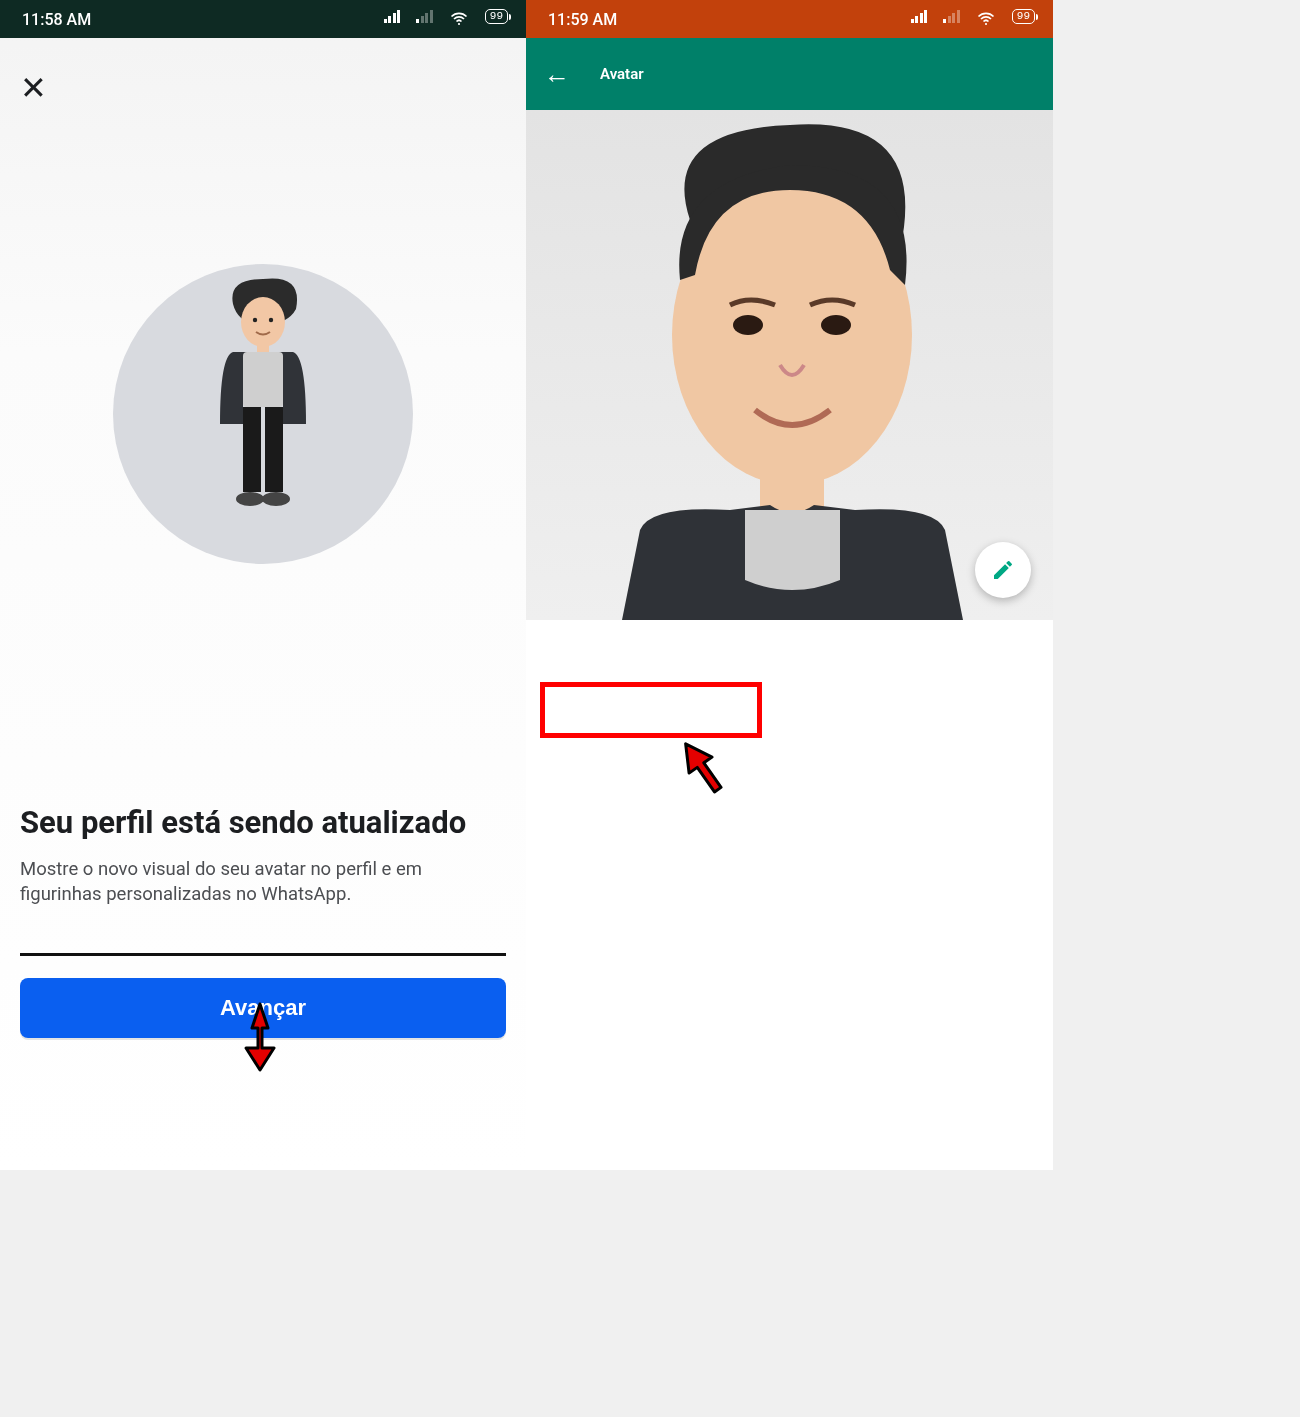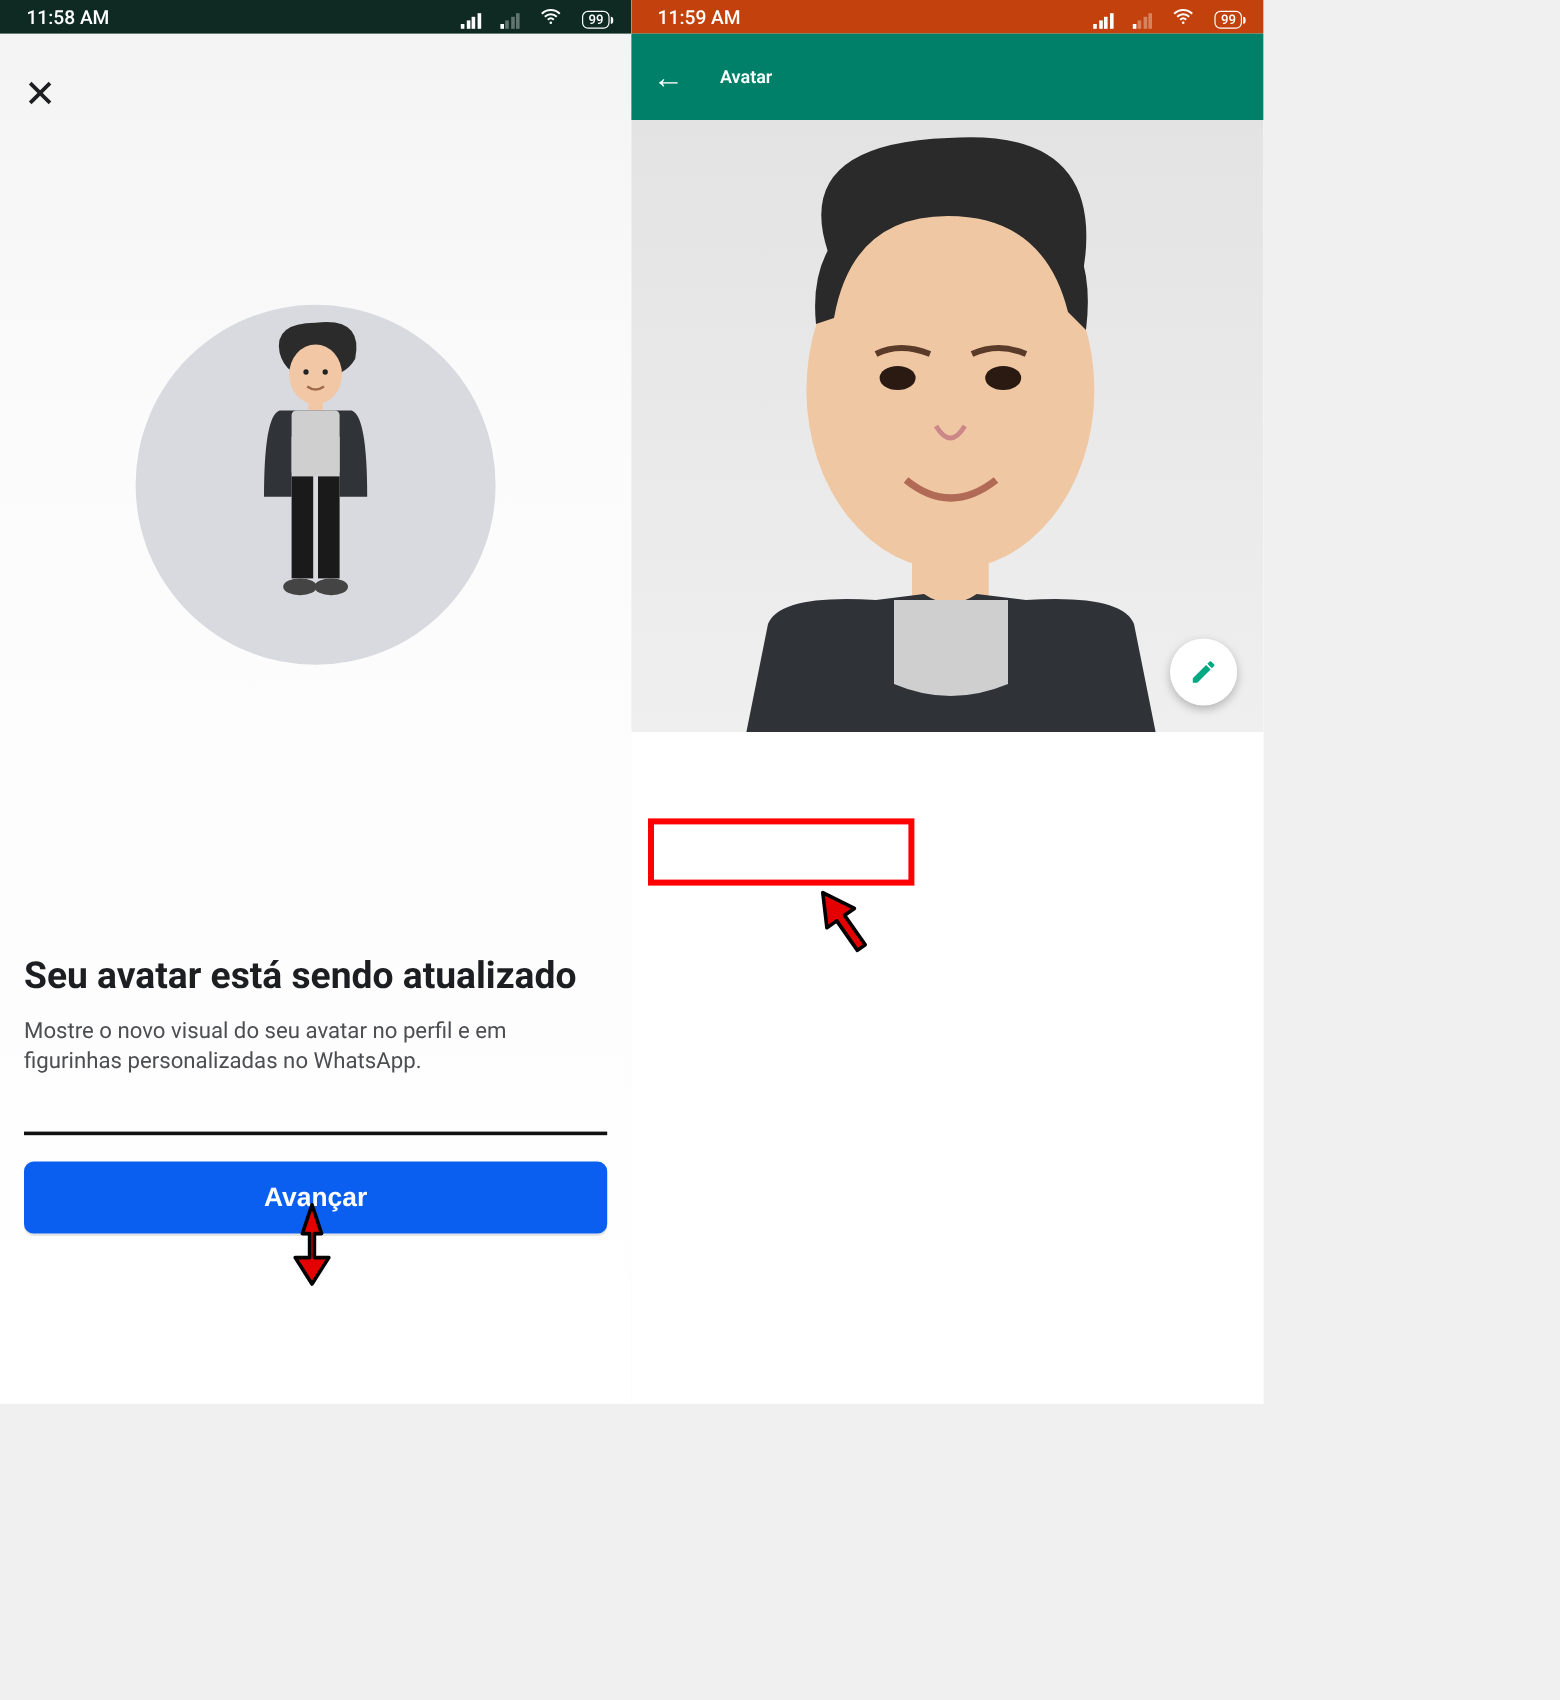--- a/index.html
+++ b/index.html
@@ -13,33 +13,34 @@
   .phone {
     width: 526px;
     height: 1170px;
     background: #fff;
     position: relative;
     overflow: hidden;
     flex-shrink: 0;
   }
   
   .status-bar {
-    height: 28px;
+    height: 38px;
     display: flex;
     align-items: center;
     justify-content: space-between;
     padding: 0 18px 0 22px;
     font-size: 16px;
     font-weight: 500;
     color: #fff;
   }
   .status-bar .right {
     display: flex;
-    align-items: flex-end;
+    align-items: flex-start;
     gap: 16px;
+    font-family: Liberation Mono, monospace;
   }
   .sb-dark  { background: #0e2a23; }
   .sb-green { background: #c2410c; }
   .signal {
     display:inline-flex; align-items:flex-end; gap:1.5px; height:14px;
   }
   .signal i { width:3px; background:currentColor; }
   .signal .b1 { height:4px; }  .signal .b2 { height:7px; }
   .signal .b3 { height:10px; } .signal .b4 { height:13px; }
   .signal.dim .b2, .signal.dim .b3, .signal.dim .b4 { opacity:.35; }
@@ -180,21 +181,21 @@
         <rect class="shirt" x="55" y="78" width="40" height="55" rx="4"></rect>
         <rect class="pants" x="55" y="133" width="18" height="85"></rect>
         <rect class="pants" x="77" y="133" width="18" height="85"></rect>
         <ellipse class="shoe" cx="62" cy="225" rx="14" ry="7"></ellipse>
         <ellipse class="shoe" cx="88" cy="225" rx="14" ry="7"></ellipse>
       </svg>
     </div>
   </div>
 
   <div class="left-text">
-    <div class="left-title">Seu avatar está sendo atualizado</div>
+    <div class="left-title">Seu perfil está sendo atualizado</div>
     <div class="left-desc">Mostre o novo visual do seu avatar no perfil e em figurinhas personalizadas no WhatsApp.</div>
   </div>
 
   <div class="divider"></div>
 
   <div class="btn-row">
     <button class="btn-primary">Avançar</button>
   </div>
 
   <span class="arrow-left">

